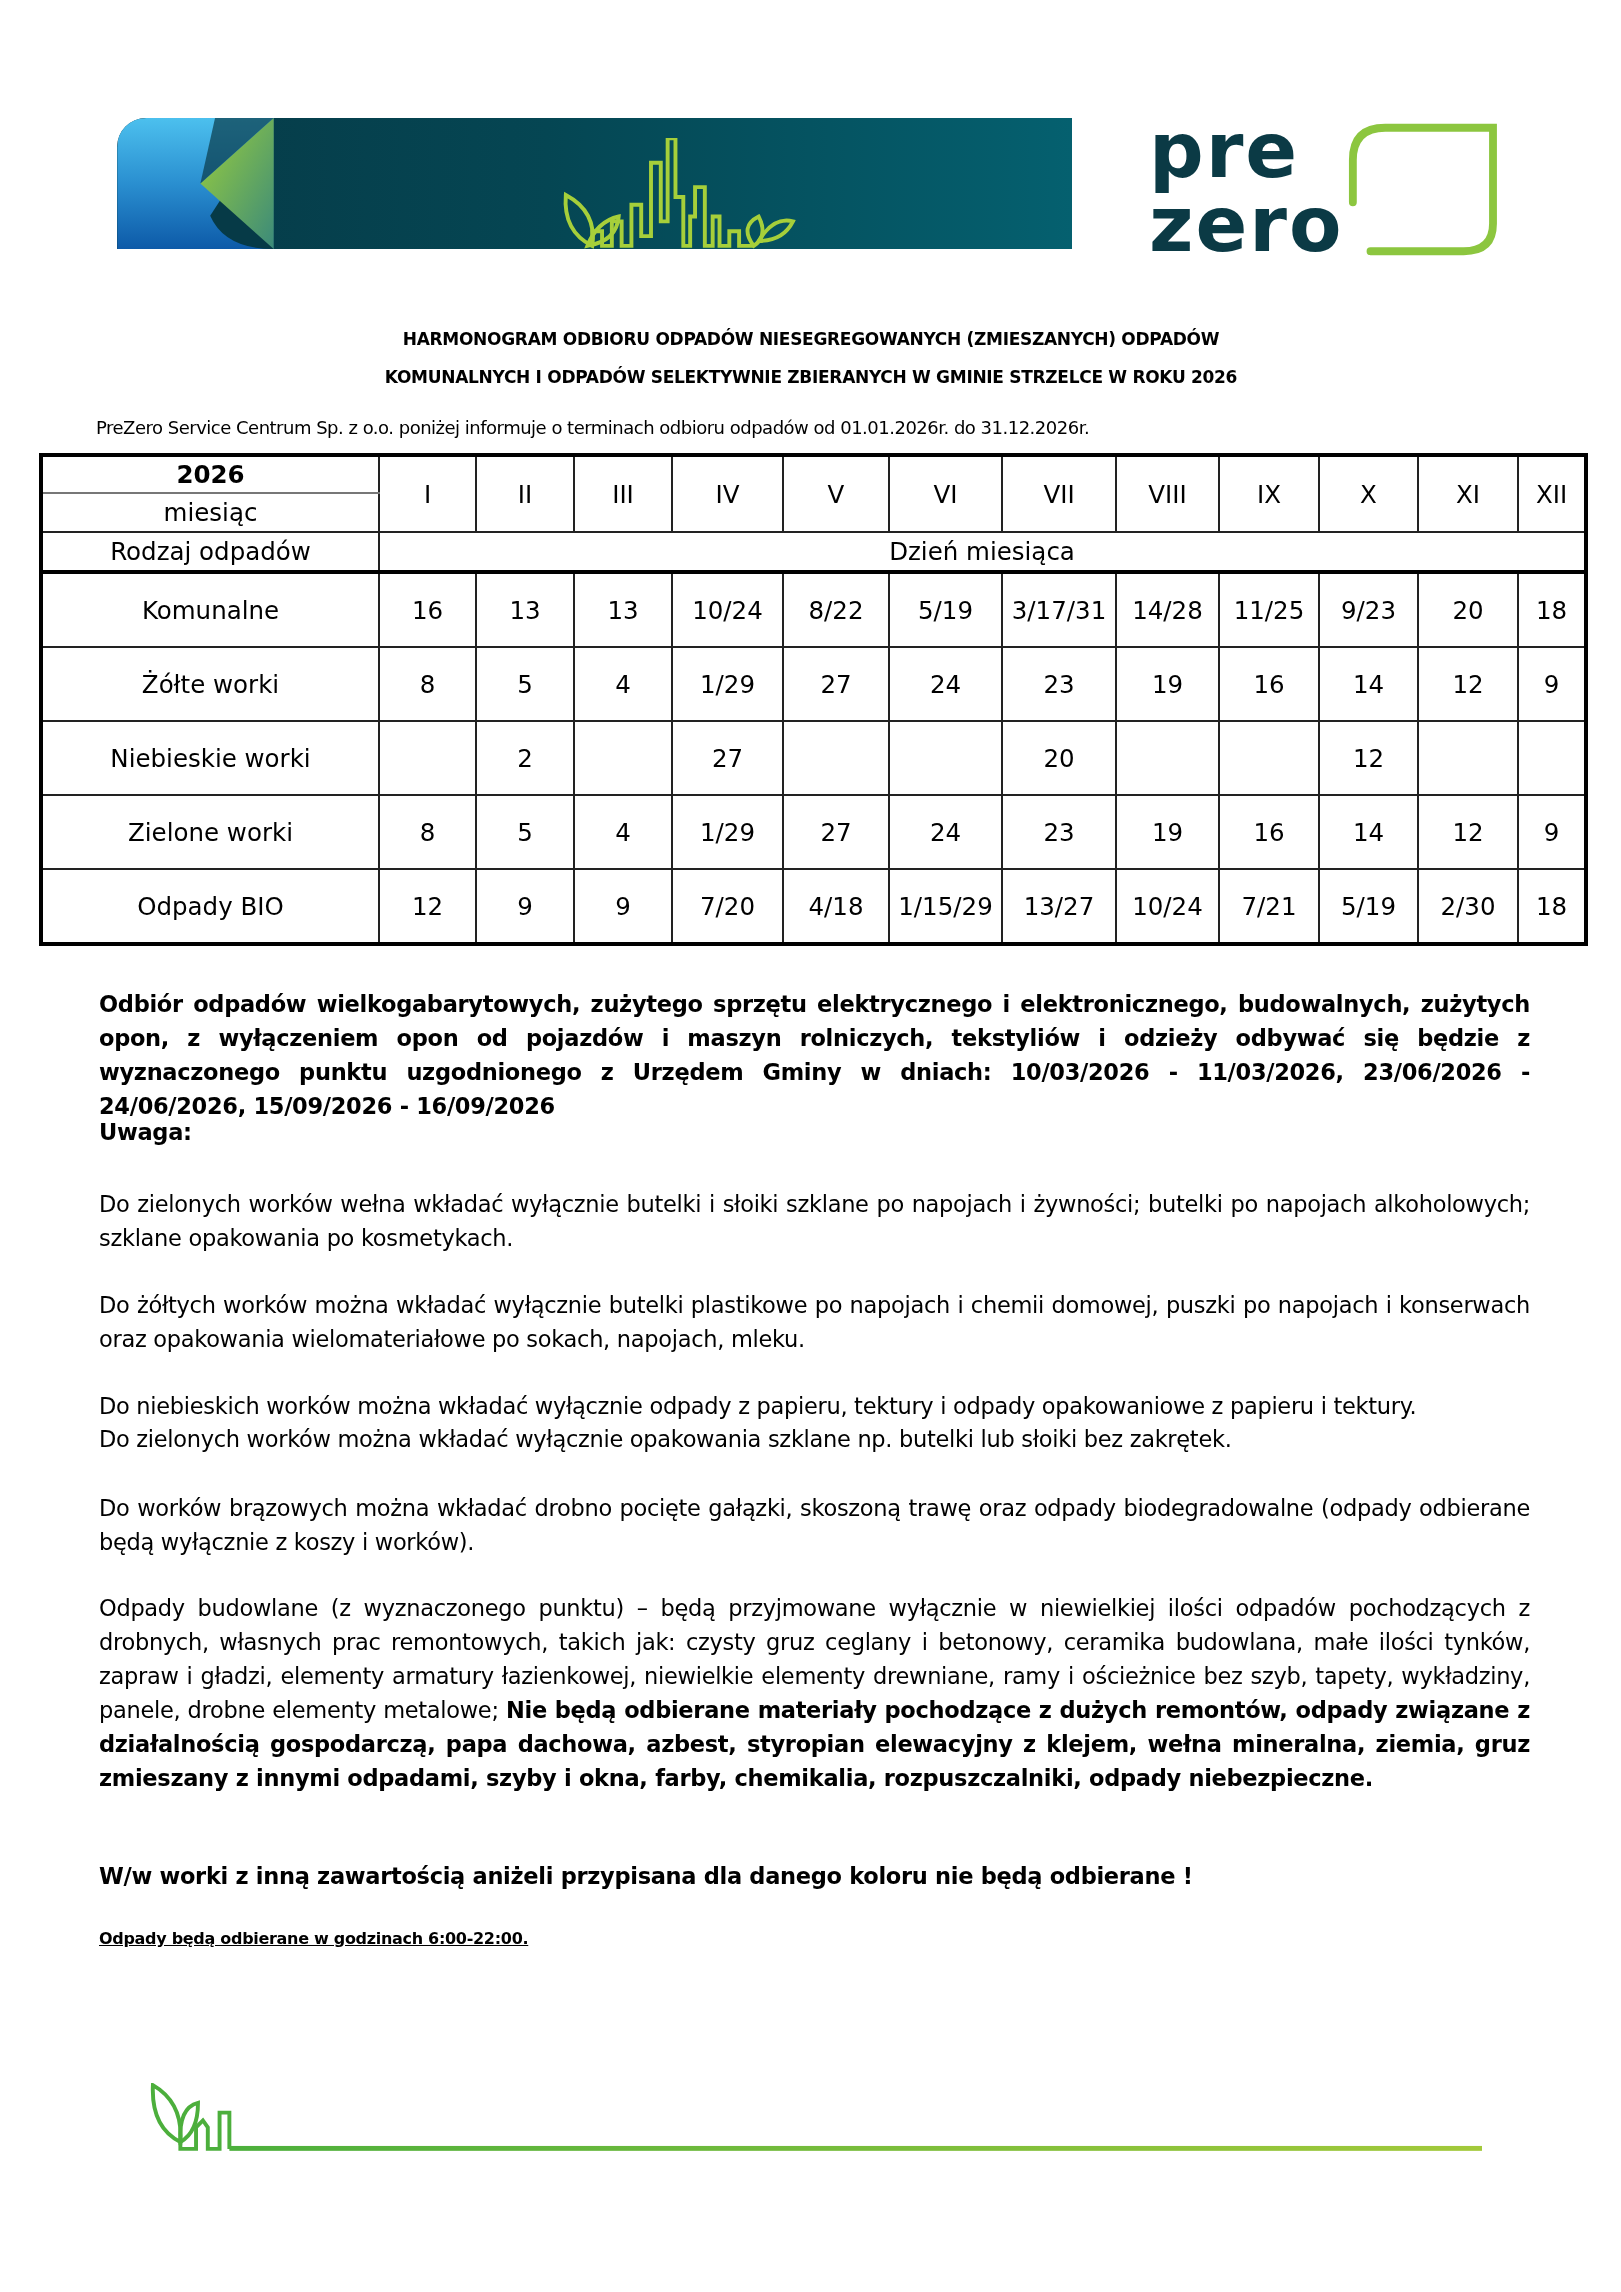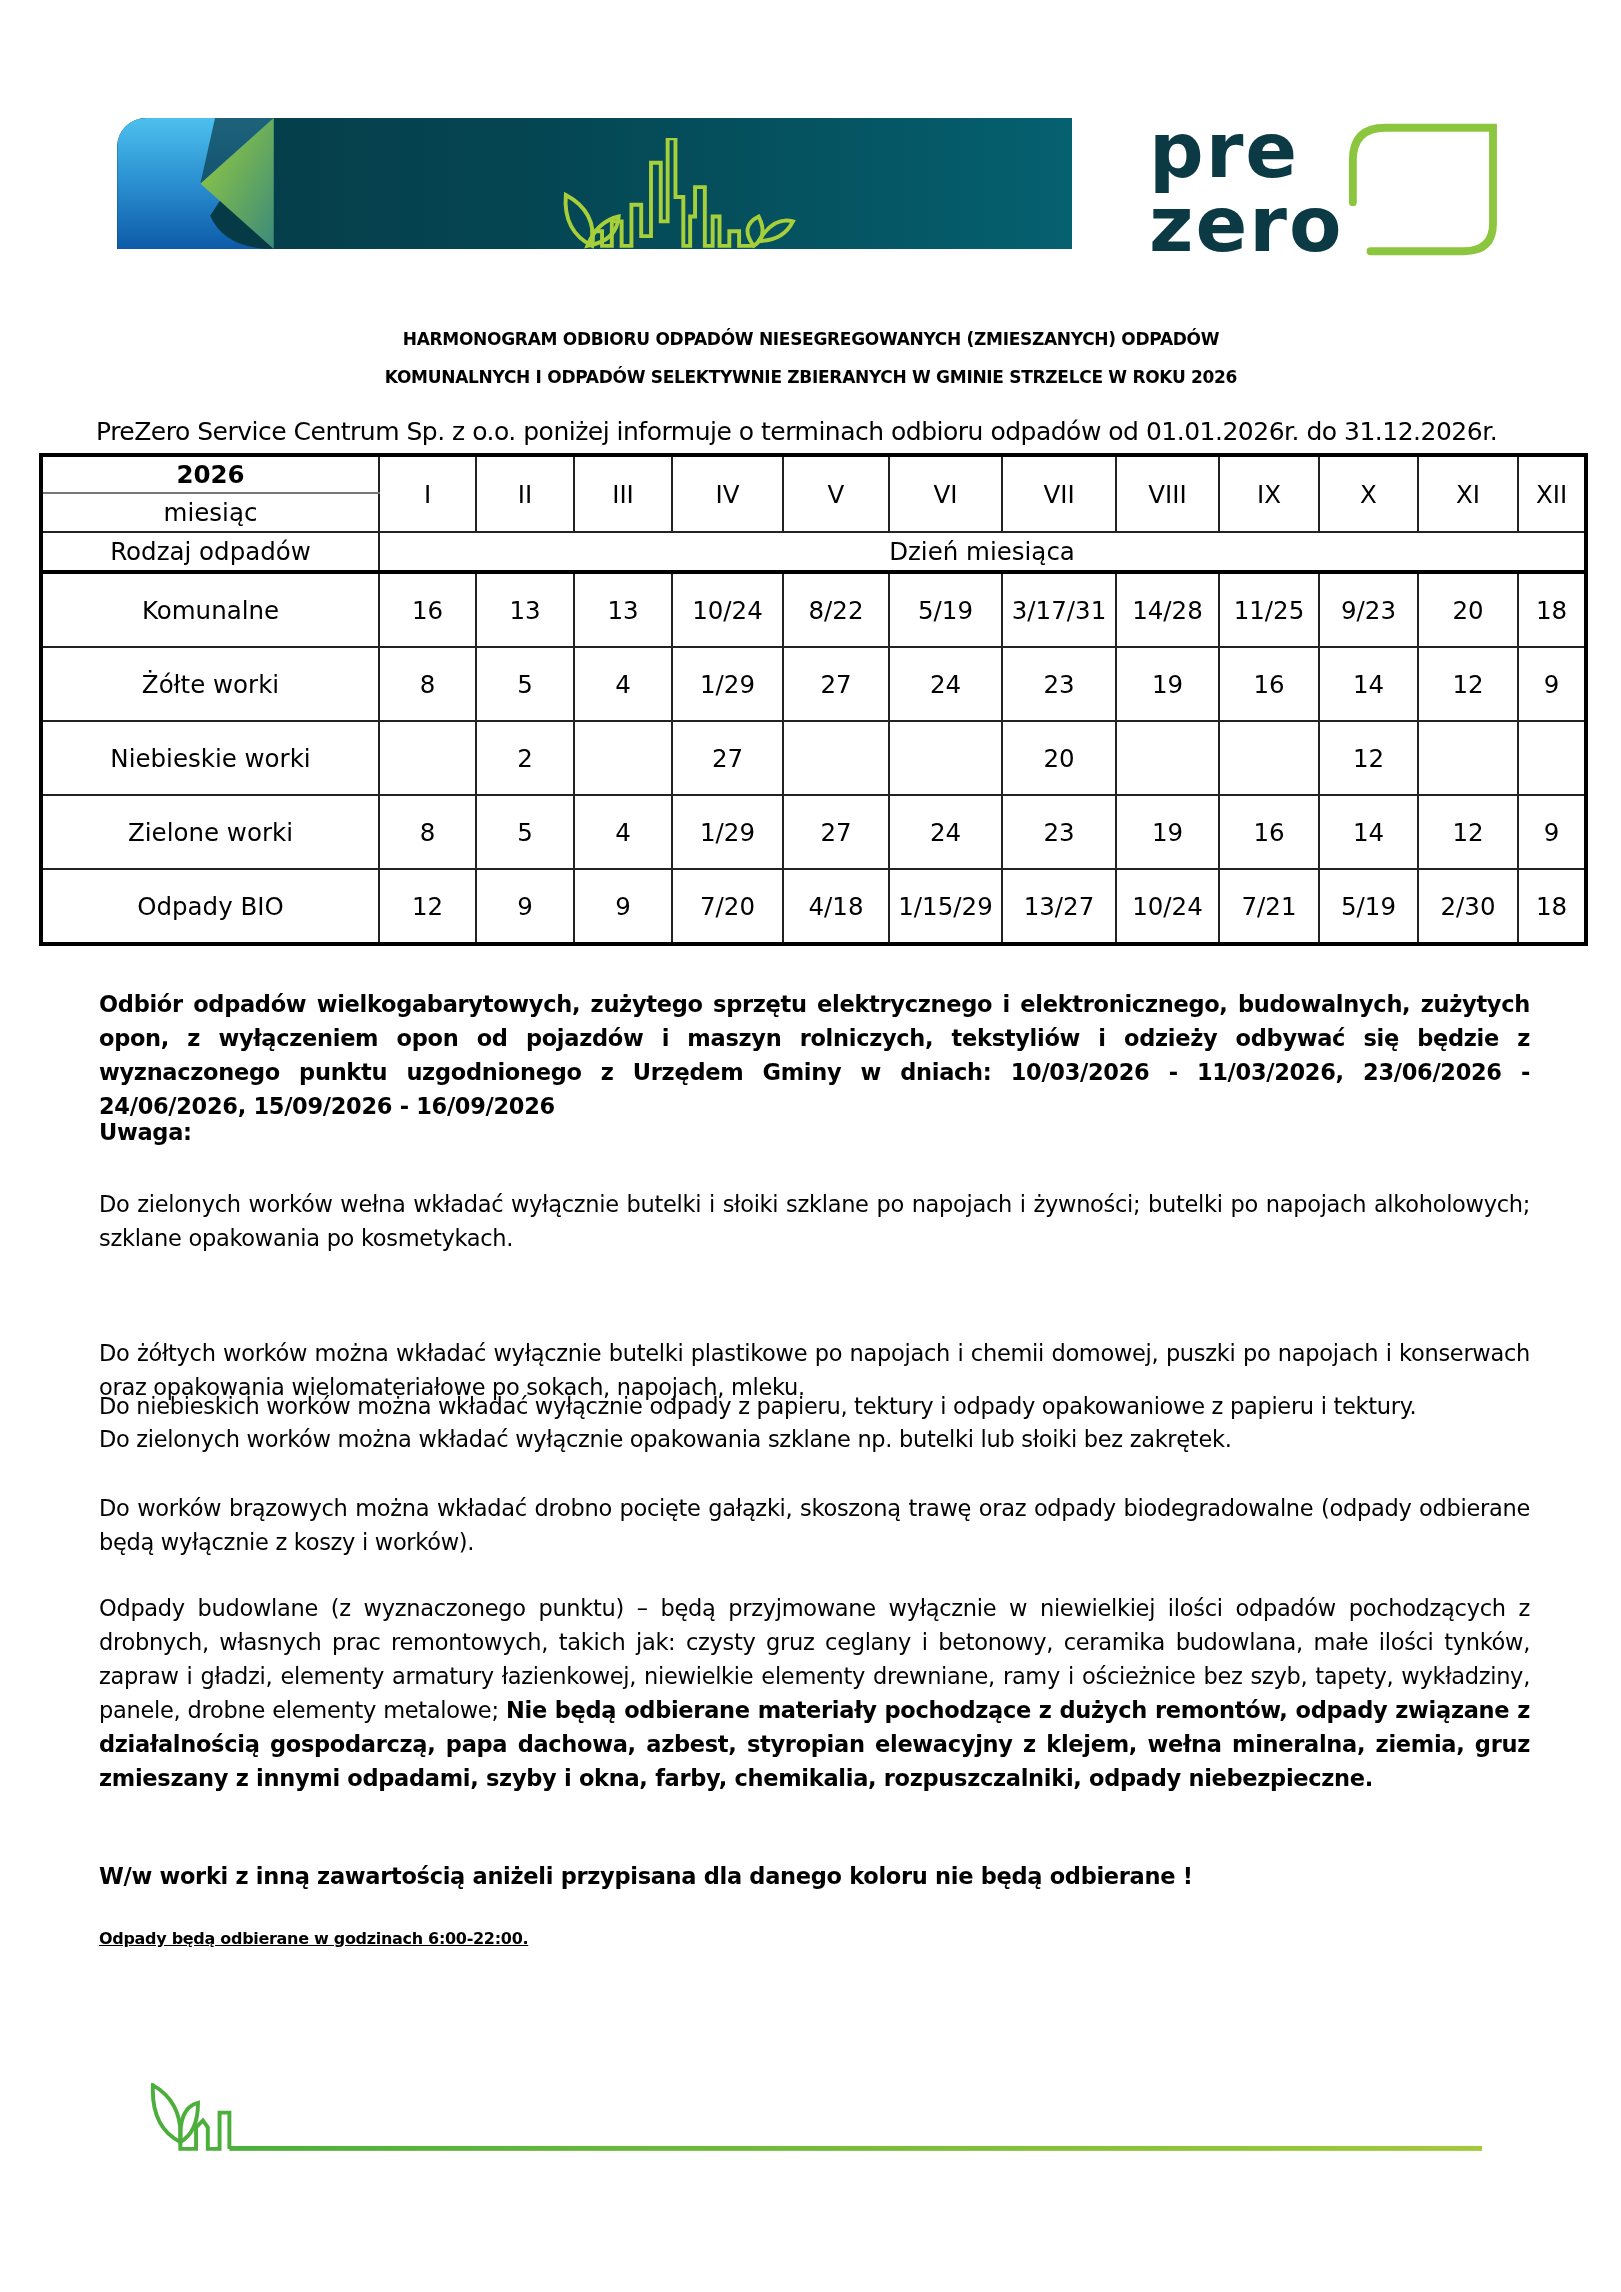--- a/index.html
+++ b/index.html
@@ -8,40 +8,40 @@
   .banner { position: absolute; left: 117px; top: 118px; width: 955px; height: 131px;
             background: linear-gradient(90deg, #063a47 0%, #054653 45%, #05606f 100%);
             border-radius: 29px 0 0 0; overflow: hidden; }
   .banner-corner { position: absolute; left: 0; top: 0; width: 157px; height: 131px; }
   .banner-city { position: absolute; left: 441px; top: 19.6px; width: 372px; height: 112px; }
   .logo { position: absolute; left: 1145px; top: 116px; width: 353px; height: 147px; }
   .title { position: absolute; left: 59px; width: 1504px; text-align: center;
            font-weight: bold; font-size: 17px; letter-spacing: -0.3px; line-height: 37px; }
   .title1 { top: 321px; }
   .title2 { top: 359px; }
-  .intro { position: absolute; left: 96px; top: 417px; font-size: 25px; letter-spacing: -0.5px; white-space: nowrap; }
+  .intro { position: absolute; left: 96px; top: 417px; font-size: 18px; letter-spacing: -0.5px; white-space: nowrap; }
 
   table.sched { position: absolute; left: 39px; top: 453px; width: 1544px; border-collapse: collapse;
                 border: 4.9px solid #000; table-layout: fixed; font-size: 24.5px; }
   table.sched td { border: 2px solid #222; text-align: center; vertical-align: middle; padding: 0; }
   .h-year { height: 35px; font-weight: bold; font-size: 24.5px; border-bottom: 2px solid #777 !important; margin-top: 32px; }
   .h-mies { height: 37px; margin-top: 20px; }
   .h-rodzaj { height: 37px; border-bottom: 4.9px solid #000 !important; }
   .h-month { font-size: 24.5px; }
   .h-dzien { border-bottom: 4.9px solid #000 !important; }
   .data-row td { height: 72px; }
   .label-cell { text-align: center; }
 
   .para { position: absolute; left: 99px; width: 1431px; font-size: 22.5px; line-height: 34px;
           text-align: justify; letter-spacing: -0.3px; }
   .para.bold { font-weight: bold; }
   .p-odbior { top: 987px; }
   .p-uwaga-h { top: 1105px; font-weight: bold; margin-top: 10px; }
   .p-ziel { top: 1187px; }
-  .p-zolt { top: 1336px; }
+  .p-zolt { top: 1288px; }
   .p-nieb { top: 1389px; }
   .p-ziel2 { top: 1422px; }
   .p-braz { top: 1491px; }
   .p-bud { top: 1591px; }
   .p-ww { top: 1859px; font-weight: bold; }
   .p-godz { position: absolute; left: 99px; top: 1929px; font-size: 16px; font-weight: bold;
             text-decoration: underline; letter-spacing: -0.3px; }
   .footer { position: absolute; left: 149px; top: 2083px; width: 1333px; height: 71px; }
 </style>
 </head>

